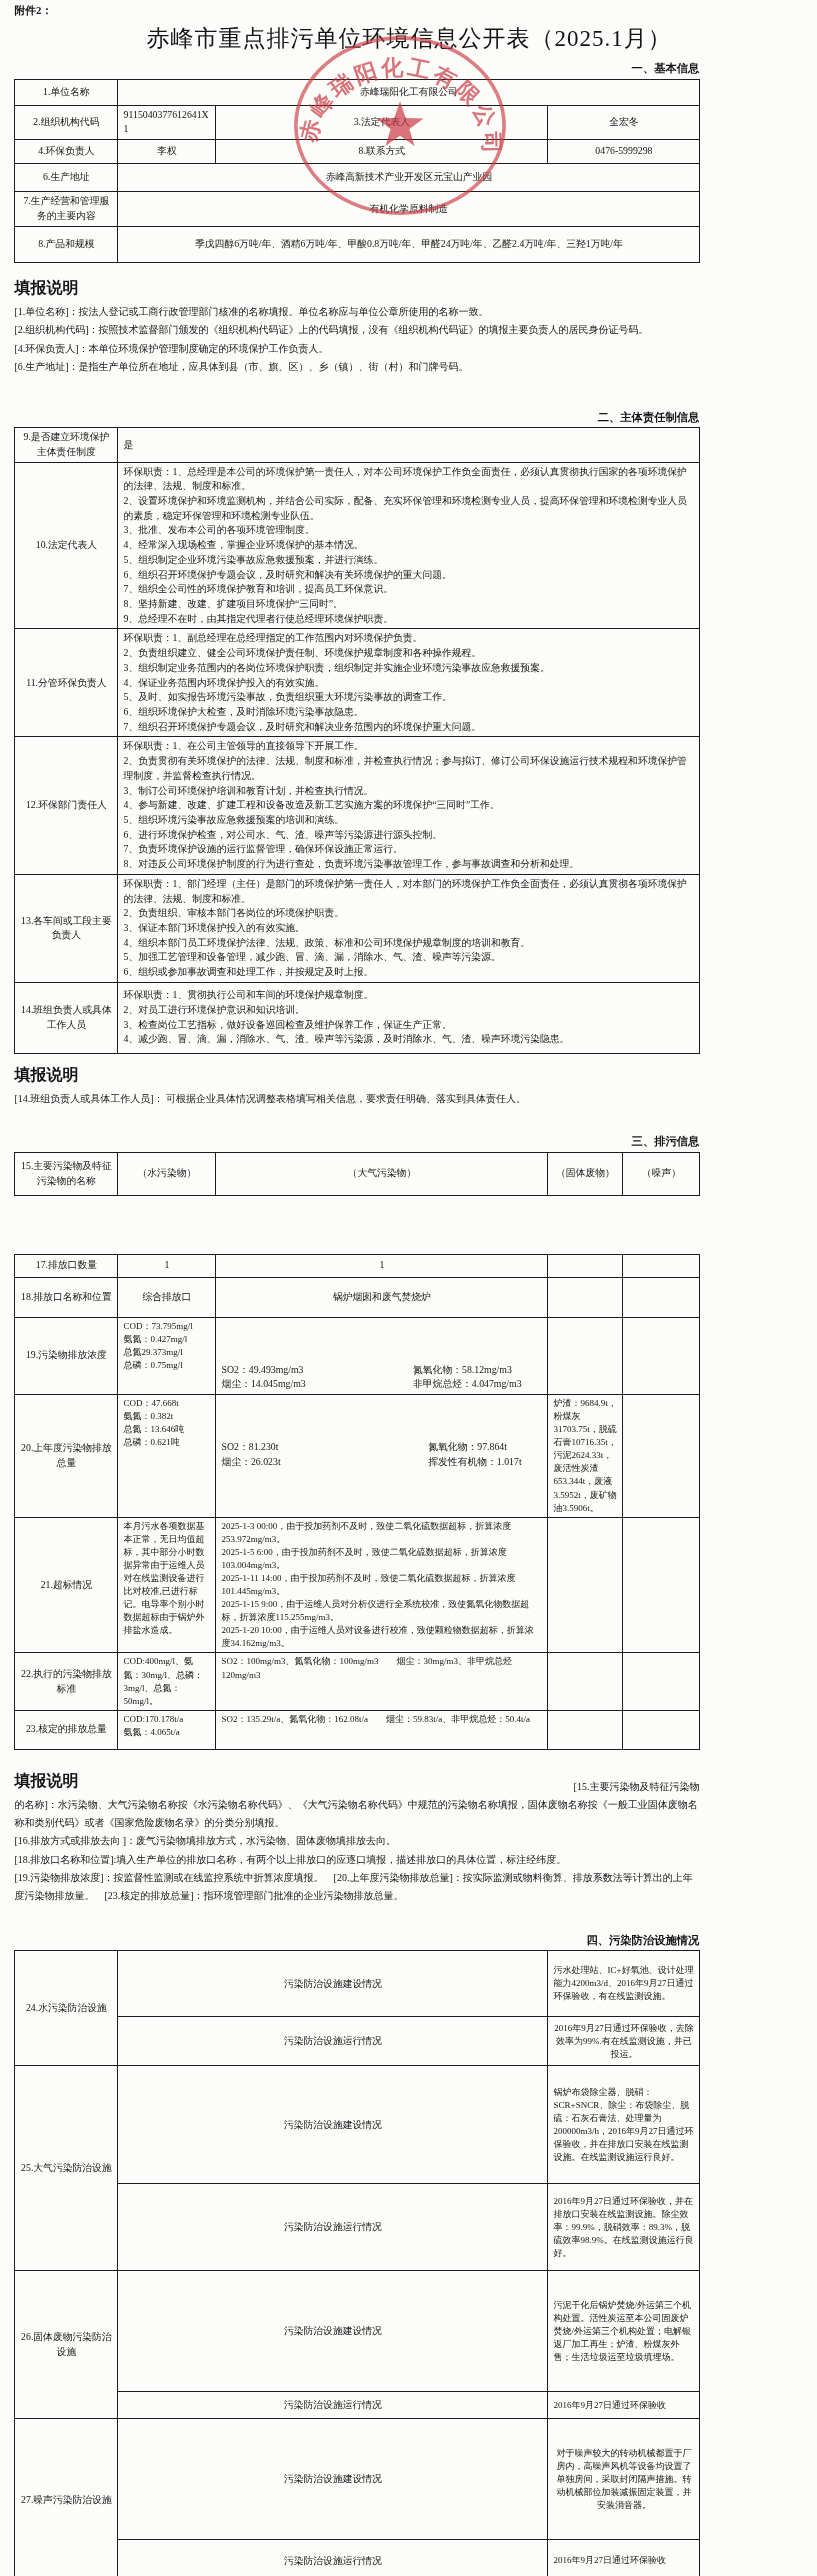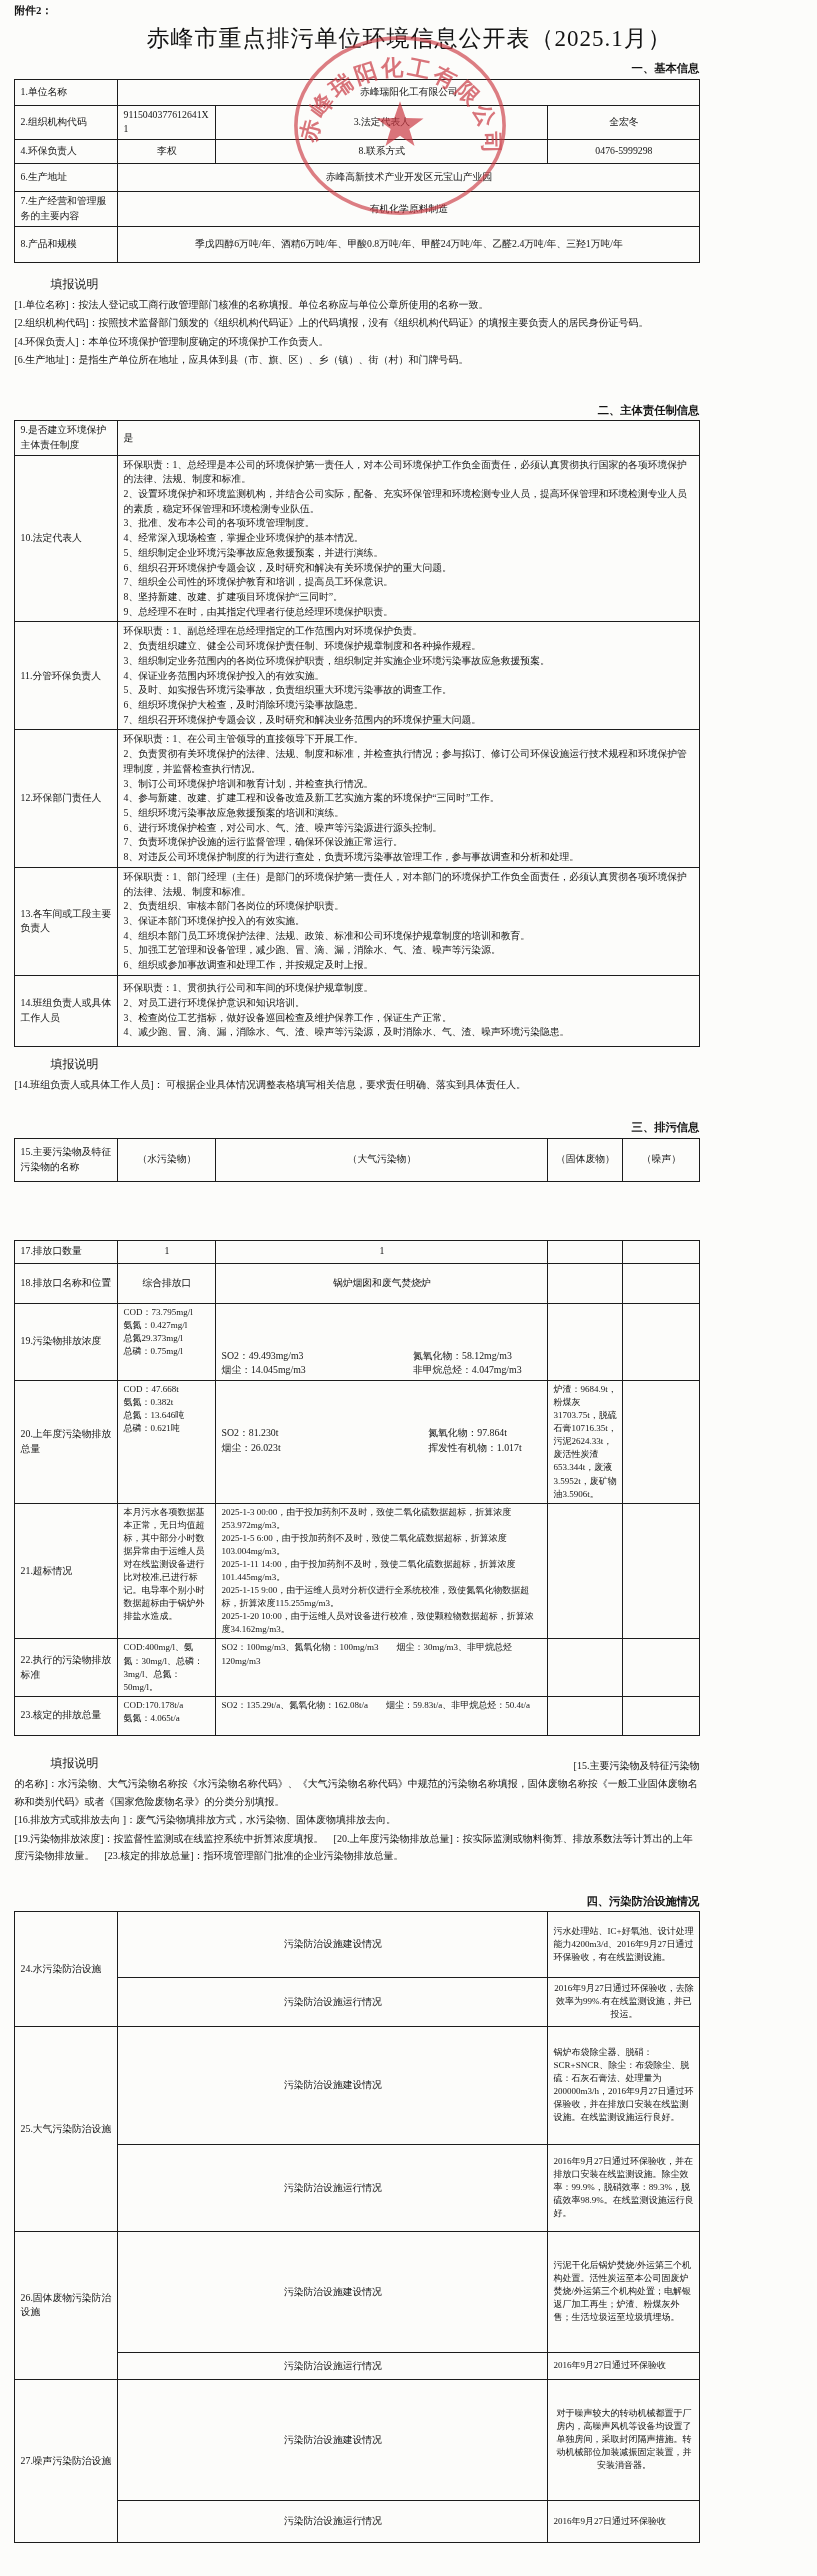--- a/index.html
+++ b/index.html
@@ -7,27 +7,27 @@
     width:818px;height:3468px;position:relative;overflow:hidden;
     background:#fcfcfa;color:#141414;
     font-family:"Liberation Serif","DejaVu Serif",serif;
   }
   .content{position:relative;margin-left:14.4px;width:685px;}
   .attach{padding-top:4.1px;margin-left:14.4px;font-size:10.8px;font-weight:bold;}
   .doc-title{margin-top:5.2px;text-align:center;font-size:23px;font-weight:normal;letter-spacing:1px;}
   .sec-heading{font-size:11.3px;font-weight:bold;margin:3.1px 0 2.1px 0;text-align:right;}
   table{border-collapse:collapse;width:685px;table-layout:fixed;}
   td{border:1.3px solid #1c1c1c;padding:2.1px 5.2px;font-size:9.8px;line-height:1.5;vertical-align:middle;word-break:break-word;}
-  .lbl{}
+  .lbl{text-align:center;}
   .ctr{text-align:center;}
   .pre{white-space:pre-line;}
   .small{font-size:9px;line-height:1.45;}
   .code{word-break:break-all;}
   .notes{margin-top:11.3px;font-size:10px;line-height:1.75;}
-  .notes .nh{font-weight:normal;font-size:12px;margin-left:36px;}
+  .notes .nh{font-weight:bold;font-size:16px;}
   .notes .hrow{display:flex;justify-content:space-between;align-items:flex-end;}
   .notes p{margin:1px 0;}
   .gap112{height:58px;}
   .airflex{display:flex;justify-content:space-between;align-items:flex-start;gap:5.2px;}
   .airflex .b{white-space:pre-line;margin-top:43px;}
   .airflex .b.right{padding-right:20.6px;}
   .stamp{position:absolute;left:284px;top:25px;z-index:5;pointer-events:none;opacity:0.85;}
 </style>
 </head>
 <body>
@@ -261,20 +261,21 @@
   </tbody>
     </table>
 
   <div class="notes" style="margin-top:17.5px">
     <div class="hrow">
       <span class="nh">填报说明</span>
       <span>[15.主要污染物及特征污染物</span>
     </div>
     <p>的名称]：水污染物、大气污染物名称按《水污染物名称代码》、《大气污染物名称代码》中规范的污染物名称填报，固体废物名称按《一般工业固体废物名称和类别代码》或者《国家危险废物名录》的分类分别填报。</p>
     <p>[16.排放方式或排放去向 ]：废气污染物填排放方式，水污染物、固体废物填排放去向。</p>
+    <p>[18.排放口名称和位置]:填入生产单位的排放口名称，有两个以上排放口的应逐口填报，描述排放口的具体位置，标注经纬度。</p>
     <p>[19.污染物排放浓度]：按监督性监测或在线监控系统中折算浓度填报。　[20.上年度污染物排放总量]：按实际监测或物料衡算、排放系数法等计算出的上年度污染物排放量。　[23.核定的排放总量]：指环境管理部门批准的企业污染物排放总量。</p>
   </div>
 
   <div class="sec-heading" style="margin-top:29px">四、污染防治设施情况</div>
   <table>
     <colgroup>
         <col style="width:103px">
         <col style="width:430px">
         <col style="width:152px">
       </colgroup>

